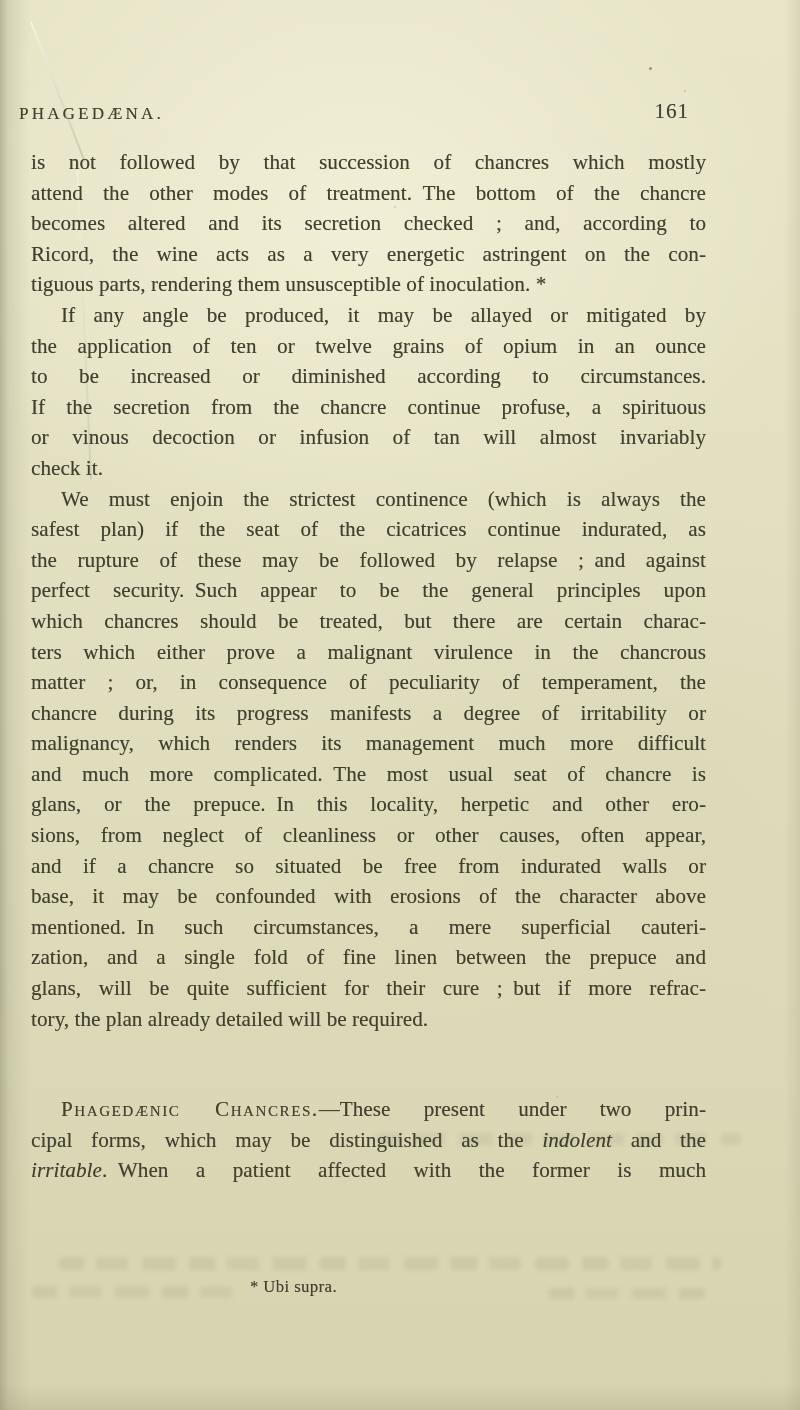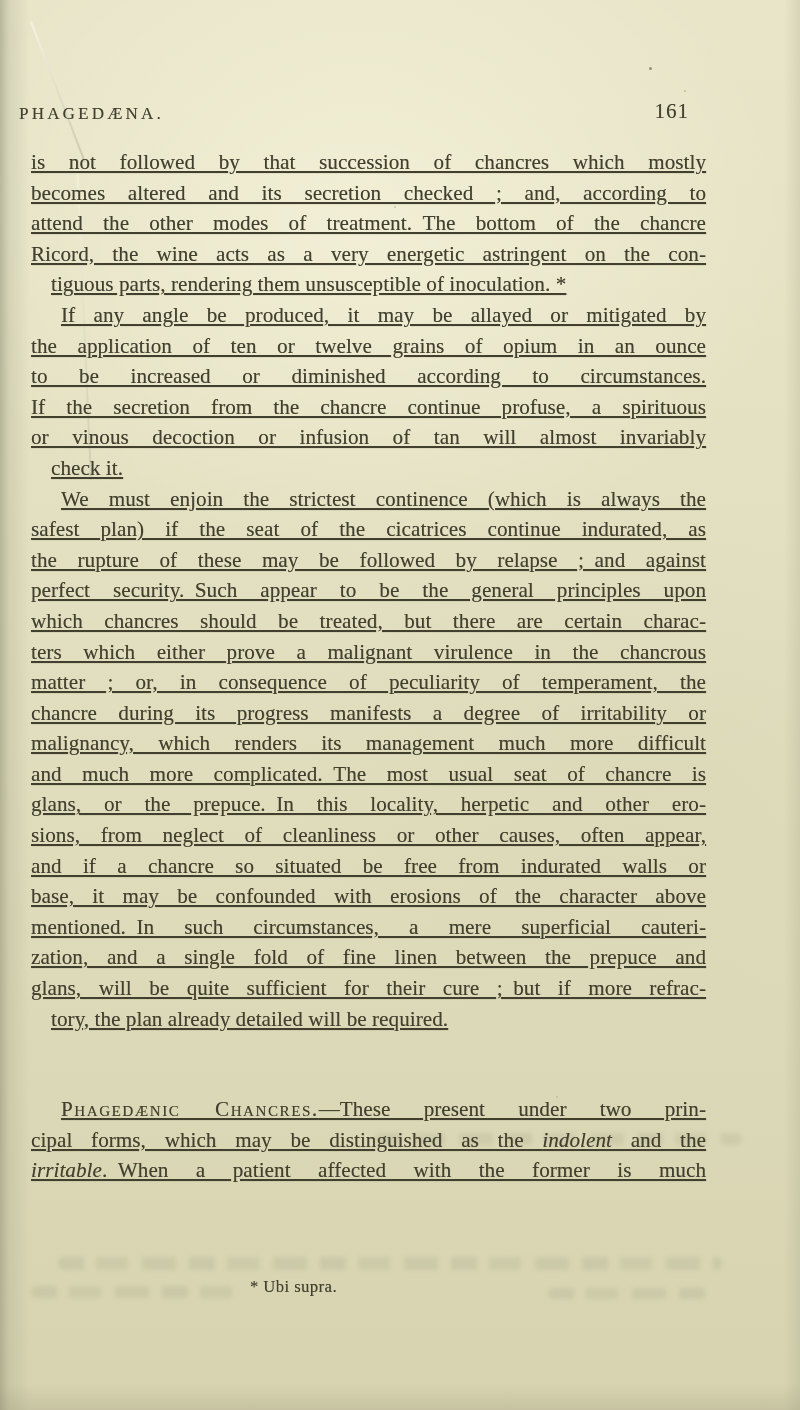--- a/index.html
+++ b/index.html
@@ -37,24 +37,24 @@
   
   .ink{color:var(--ink,#413f2e);text-shadow:0.3px 0.2px 0 rgba(65,63,46,0.45);}
 
   .running-title{position:absolute;left:31px;width:675px;top:104px;
     text-align:left;transform:translateX(-12px);
     font-size:17px;letter-spacing:3.2px;}
   .folio{position:absolute;top:99px;right:111px;font-size:21px;letter-spacing:1px;}
 
   .body-text{position:absolute;left:31px;top:147px;width:675px;
     font-size:21px;line-height:30.6px;letter-spacing:0.1px;}
-  .para{margin:0;text-decoration:underline;}
+  .para{margin:0;}
   .para.spaced{margin-top:60px;}
   .ln{text-align:justify;text-align-last:justify;height:30.6px;}
-  .ln.end{text-align-last:left;margin-left:20px;}
+  .ln.end{text-align-last:left;}
   .ln.first{text-indent:30px;}
   .italic{font-style:italic;}
   .smallcaps{font-variant:small-caps;letter-spacing:1.6px;}
 
   .footnote{position:absolute;left:31px;width:675px;top:1277px;
     text-align:center;transform:translateX(-75px);
     font-size:16.5px;letter-spacing:0.5px;}
 </style>
 </head>
 <body>
@@ -75,22 +75,22 @@
   <div class="bleed" style="left:58px;top:1257px;width:664px;height:13px;"></div>
   <div class="bleed" style="left:31px;top:1286px;width:205px;height:12px;"></div>
   <div class="bleed" style="left:548px;top:1288px;width:160px;height:11px;"></div>
 
   <div class="running-title ink">PHAGEDÆNA.</div>
   <div class="folio ink">161</div>
 
   <div class="body-text ink">
       <div class="para">
         <div class="ln"><span>is not followed by that succession of chancres which mostly</span></div>
+        <div class="ln"><span>attend the other modes of treatment. The bottom of the chancre</span></div>
         <div class="ln"><span>becomes altered and its secretion checked ; and, according to</span></div>
-        <div class="ln"><span>attend the other modes of treatment. The bottom of the chancre</span></div>
         <div class="ln"><span>Ricord, the wine acts as a very energetic astringent on the con-</span></div>
         <div class="ln end"><span>tiguous parts, rendering them unsusceptible of inoculation. *</span></div>
       </div>
       <div class="para">
         <div class="ln first"><span>If any angle be produced, it may be allayed or mitigated by</span></div>
         <div class="ln"><span>the application of ten or twelve grains of opium in an ounce</span></div>
         <div class="ln"><span>to be increased or diminished according to circumstances.</span></div>
         <div class="ln"><span>If the secretion from the chancre continue profuse, a spirituous</span></div>
         <div class="ln"><span>or vinous decoction or infusion of tan will almost invariably</span></div>
         <div class="ln end"><span>check it.</span></div>

